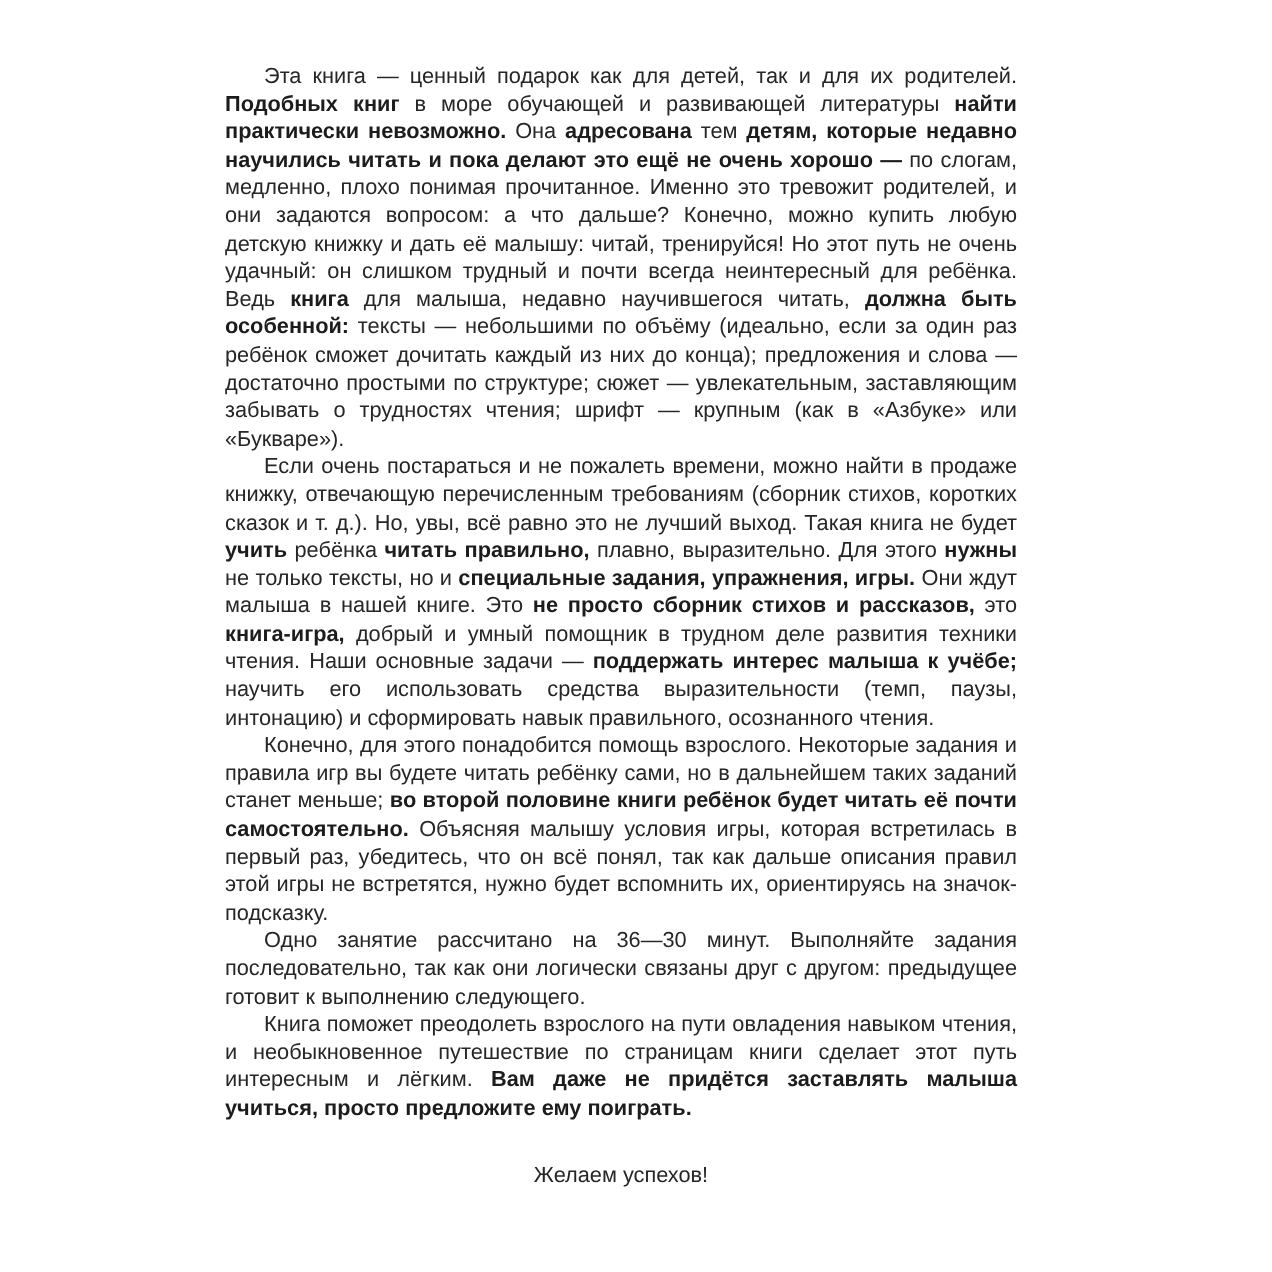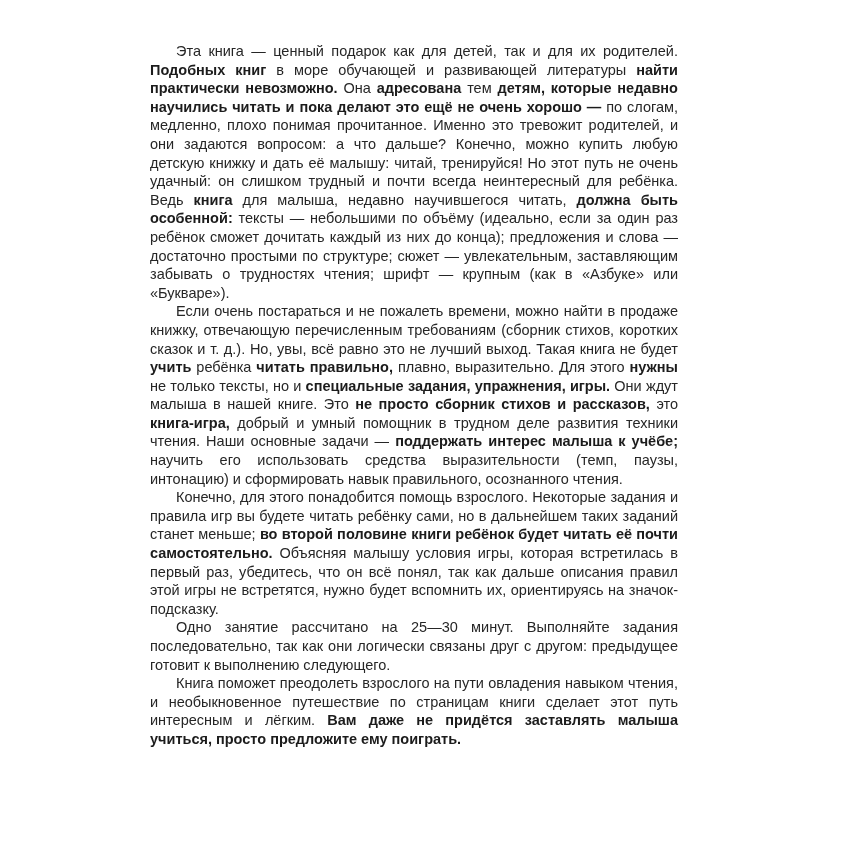--- a/index.html
+++ b/index.html
@@ -46,16 +46,17 @@
 </style>
 </head>
 <body>
 
 <div class="page" style="background: rgb(255, 255, 255);">
   <div class="content" style="color: rgb(38, 38, 38);">
 
     <p class="para"><span>Эта книга — ценный подарок как для детей, так и для их родителей. </span><b>Подобных книг</b><span> в море обучающей и развивающей литературы </span><b>найти практически невозможно.</b><span> Она </span><b>адресована</b><span> тем </span><b>детям, которые недавно научились читать и пока делают это ещё не очень хорошо —</b><span> по слогам, медленно, плохо понимая прочитанное. Именно это тревожит родителей, и они задаются вопросом: а что дальше? Конечно, можно купить любую детскую книжку и дать её малышу: читай, тренируйся! Но этот путь не очень удачный: он слишком трудный и почти всегда неинтересный для ребёнка. Ведь </span><b>книга</b><span> для малыша, недавно научившегося читать, </span><b>должна быть особенной:</b><span> тексты — небольшими по объёму (идеально, если за один раз ребёнок сможет дочитать каждый из них до конца); предложения и слова — достаточно простыми по структуре; сюжет — увлекательным, заставляющим забывать о трудностях чтения; шрифт — крупным (как в «Азбуке» или «Букваре»).</span></p>
       <p class="para"><span>Если очень постараться и не пожалеть времени, можно найти в продаже книжку, отвечающую перечисленным требованиям (сборник стихов, коротких сказок и т. д.). Но, увы, всё равно это не лучший выход. Такая книга не будет </span><b>учить</b><span> ребёнка </span><b>читать правильно,</b><span> плавно, выразительно. Для этого </span><b>нужны</b><span> не только тексты, но и </span><b>специальные задания, упражнения, игры.</b><span> Они ждут малыша в нашей книге. Это </span><b>не просто сборник стихов и рассказов,</b><span> это </span><b>книга-игра,</b><span> добрый и умный помощник в трудном деле развития техники чтения. Наши основные задачи — </span><b>поддержать интерес малыша к учёбе;</b><span> научить его использовать средства выразительности (темп, паузы, интонацию) и сформировать навык правильного, осознанного чтения.</span></p>
       <p class="para"><span>Конечно, для этого понадобится помощь взрослого. Некоторые задания и правила игр вы будете читать ребёнку сами, но в дальнейшем таких заданий станет меньше; </span><b>во второй половине книги ребёнок будет читать её почти самостоятельно.</b><span> Объясняя малышу условия игры, которая встретилась в первый раз, убедитесь, что он всё понял, так как дальше описания правил этой игры не встретятся, нужно будет вспомнить их, ориентируясь на значок-подсказку.</span></p>
-      <p class="para"><span>Одно занятие рассчитано на 25—30 минут. Выполняйте задания последовательно, так как они логически связаны друг с другом: предыдущее готовит к выполнению следующего.</span></p>
+      <p class="para"><span>Одно занятие рассчитано на 36—30 минут. Выполняйте задания последовательно, так как они логически связаны друг с другом: предыдущее готовит к выполнению следующего.</span></p>
       <p class="para"><span>Книга поможет преодолеть взрослого на пути овладения навыком чтения, и необыкновенное путешествие по страницам книги сделает этот путь интересным и лёгким. </span><b>Вам даже не придётся заставлять малыша учиться, просто предложите ему поиграть.</b></p>
+      <p class="closing">Желаем успехов!</p>
   </div>
 </div>
 
 </body></html>

